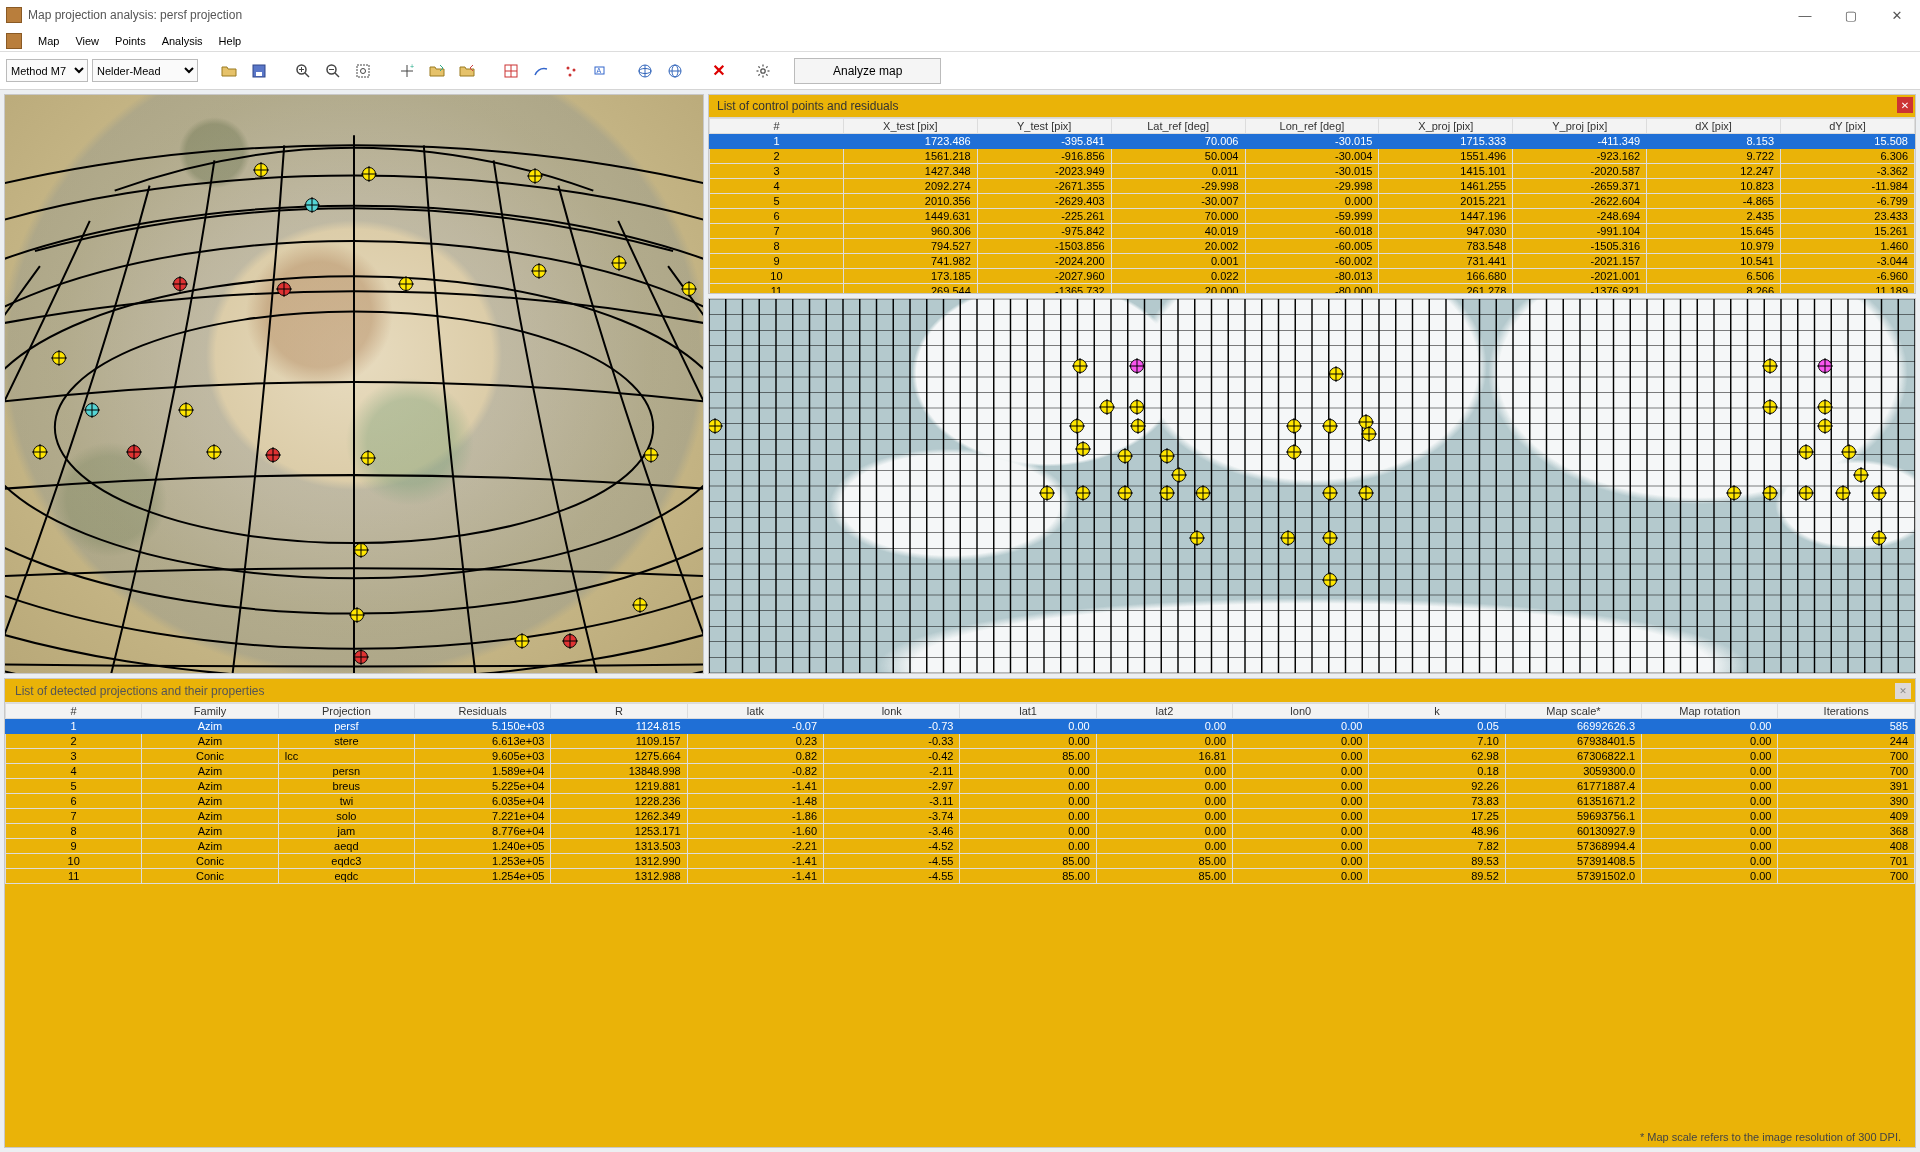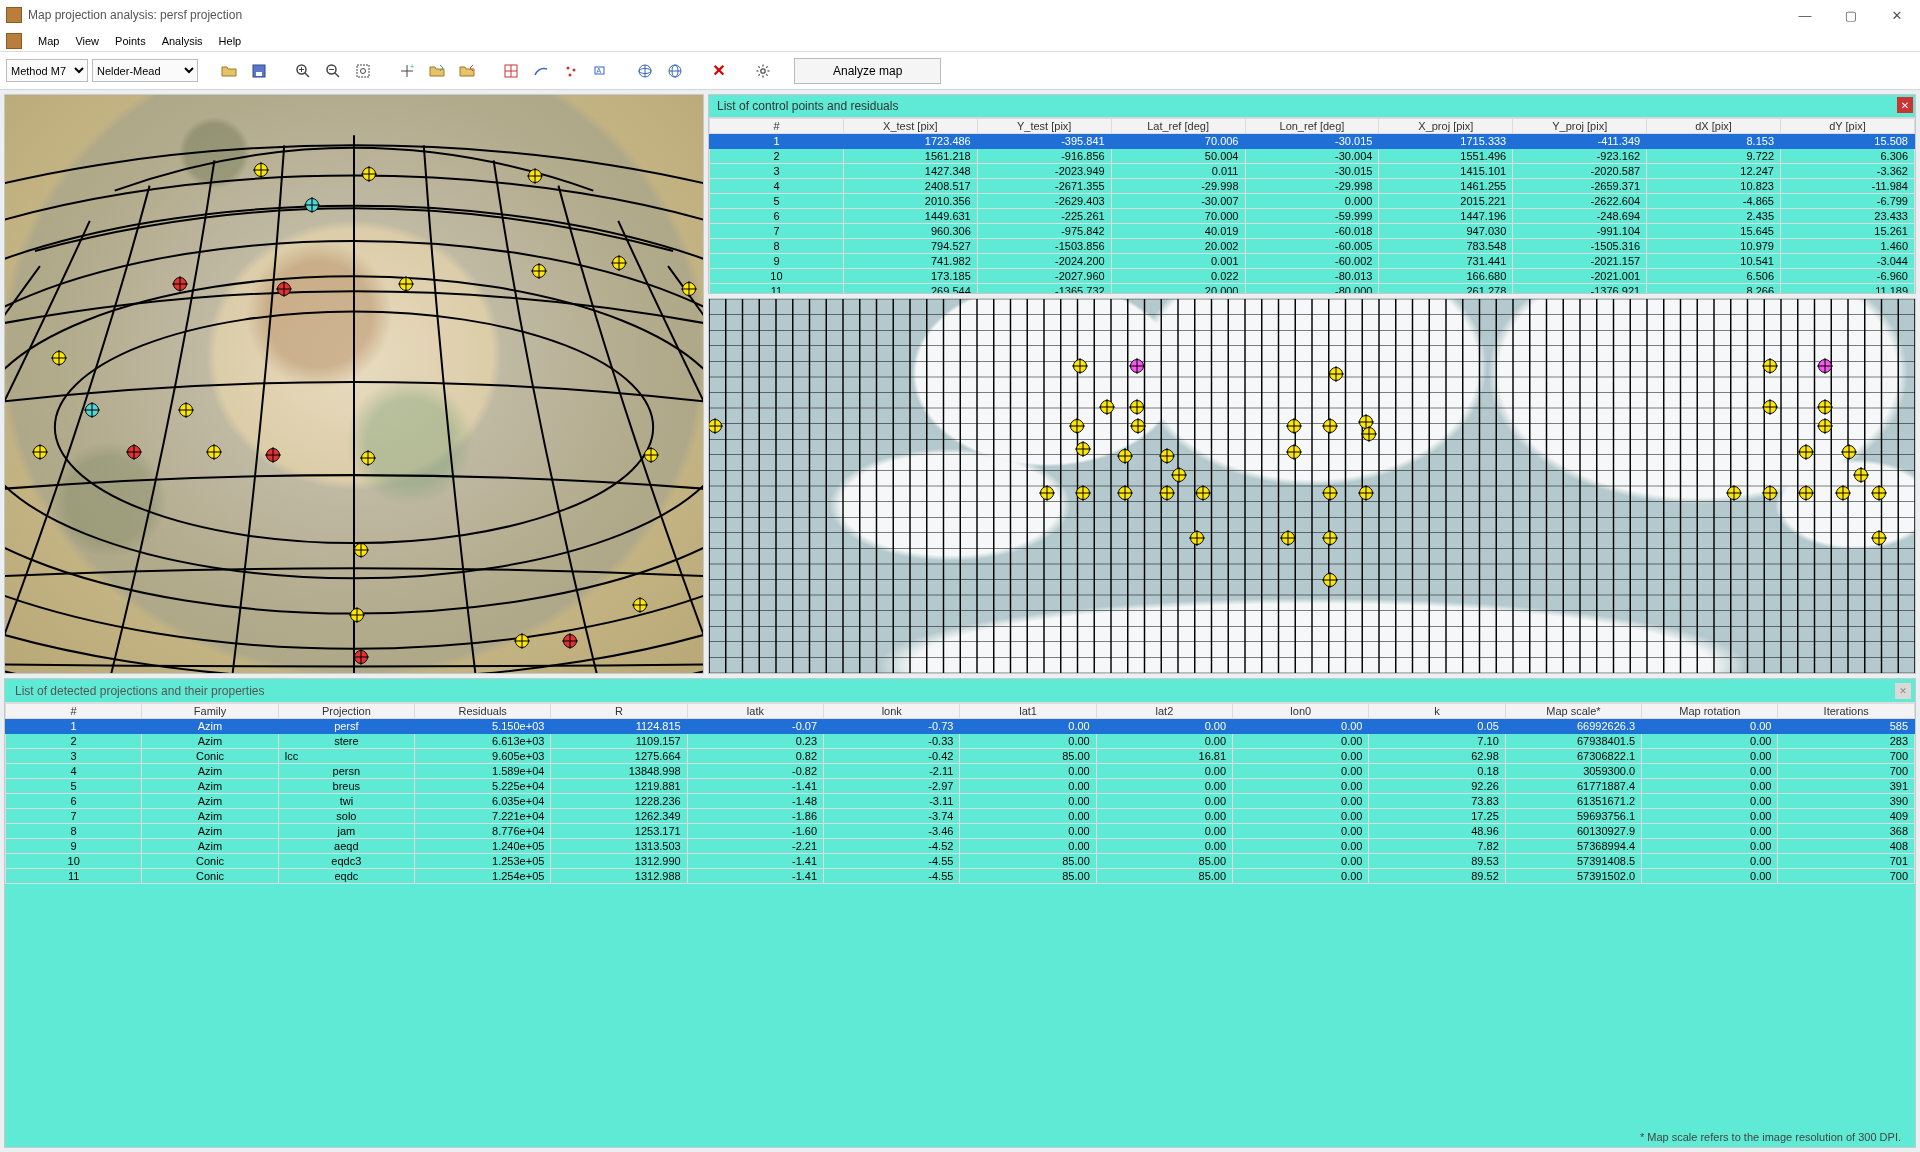--- a/index.html
+++ b/index.html
@@ -69,21 +69,21 @@
 .workspace {
   flex:1; display:grid;
   grid-template-columns: 700px 1fr;
   grid-template-rows: 580px 1fr;
   gap:4px;
   padding:4px;
   background:#eceff2;
   min-height:0;
 }
 .panel {
-  background:#5eead4;border:1px solid #c8c8c8;
+  background:#eab308;border:1px solid #c8c8c8;
   display:flex;flex-direction:column;overflow:hidden;
 }
 
 .hist-map {
   position:relative;flex:1;
   background: radial-gradient(ellipse at 50% 45%, #e8dcc0 0%, #d9c9a3 35%, #c8b888 60%, #b8a878 100%);
   overflow:hidden;
 }
 .hist-map::before{
   content:"";position:absolute;inset:0;
@@ -419,21 +419,21 @@
                 <td>-2023.949</td>
                 <td>0.011</td>
                 <td>-30.015</td>
                 <td>1415.101</td>
                 <td>-2020.587</td>
                 <td>12.247</td>
                 <td>-3.362</td>
               </tr>
               <tr>
                 <td>4</td>
-                <td>2408.517</td>
+                <td>2092.274</td>
                 <td>-2671.355</td>
                 <td>-29.998</td>
                 <td>-29.998</td>
                 <td>1461.255</td>
                 <td>-2659.371</td>
                 <td>10.823</td>
                 <td>-11.984</td>
               </tr>
               <tr>
                 <td>5</td>
@@ -723,21 +723,21 @@
               <td>6.613e+03</td>
               <td>1109.157</td>
               <td>0.23</td>
               <td>-0.33</td>
               <td>0.00</td>
               <td>0.00</td>
               <td>0.00</td>
               <td>7.10</td>
               <td>67938401.5</td>
               <td>0.00</td>
-              <td>283</td>
+              <td>244</td>
             </tr>
             <tr>
               <td>3</td>
               <td style="text-align: center;">Conic</td>
               <td style="text-align: left;">lcc</td>
               <td>9.605e+03</td>
               <td>1275.664</td>
               <td>0.82</td>
               <td>-0.42</td>
               <td>85.00</td>

